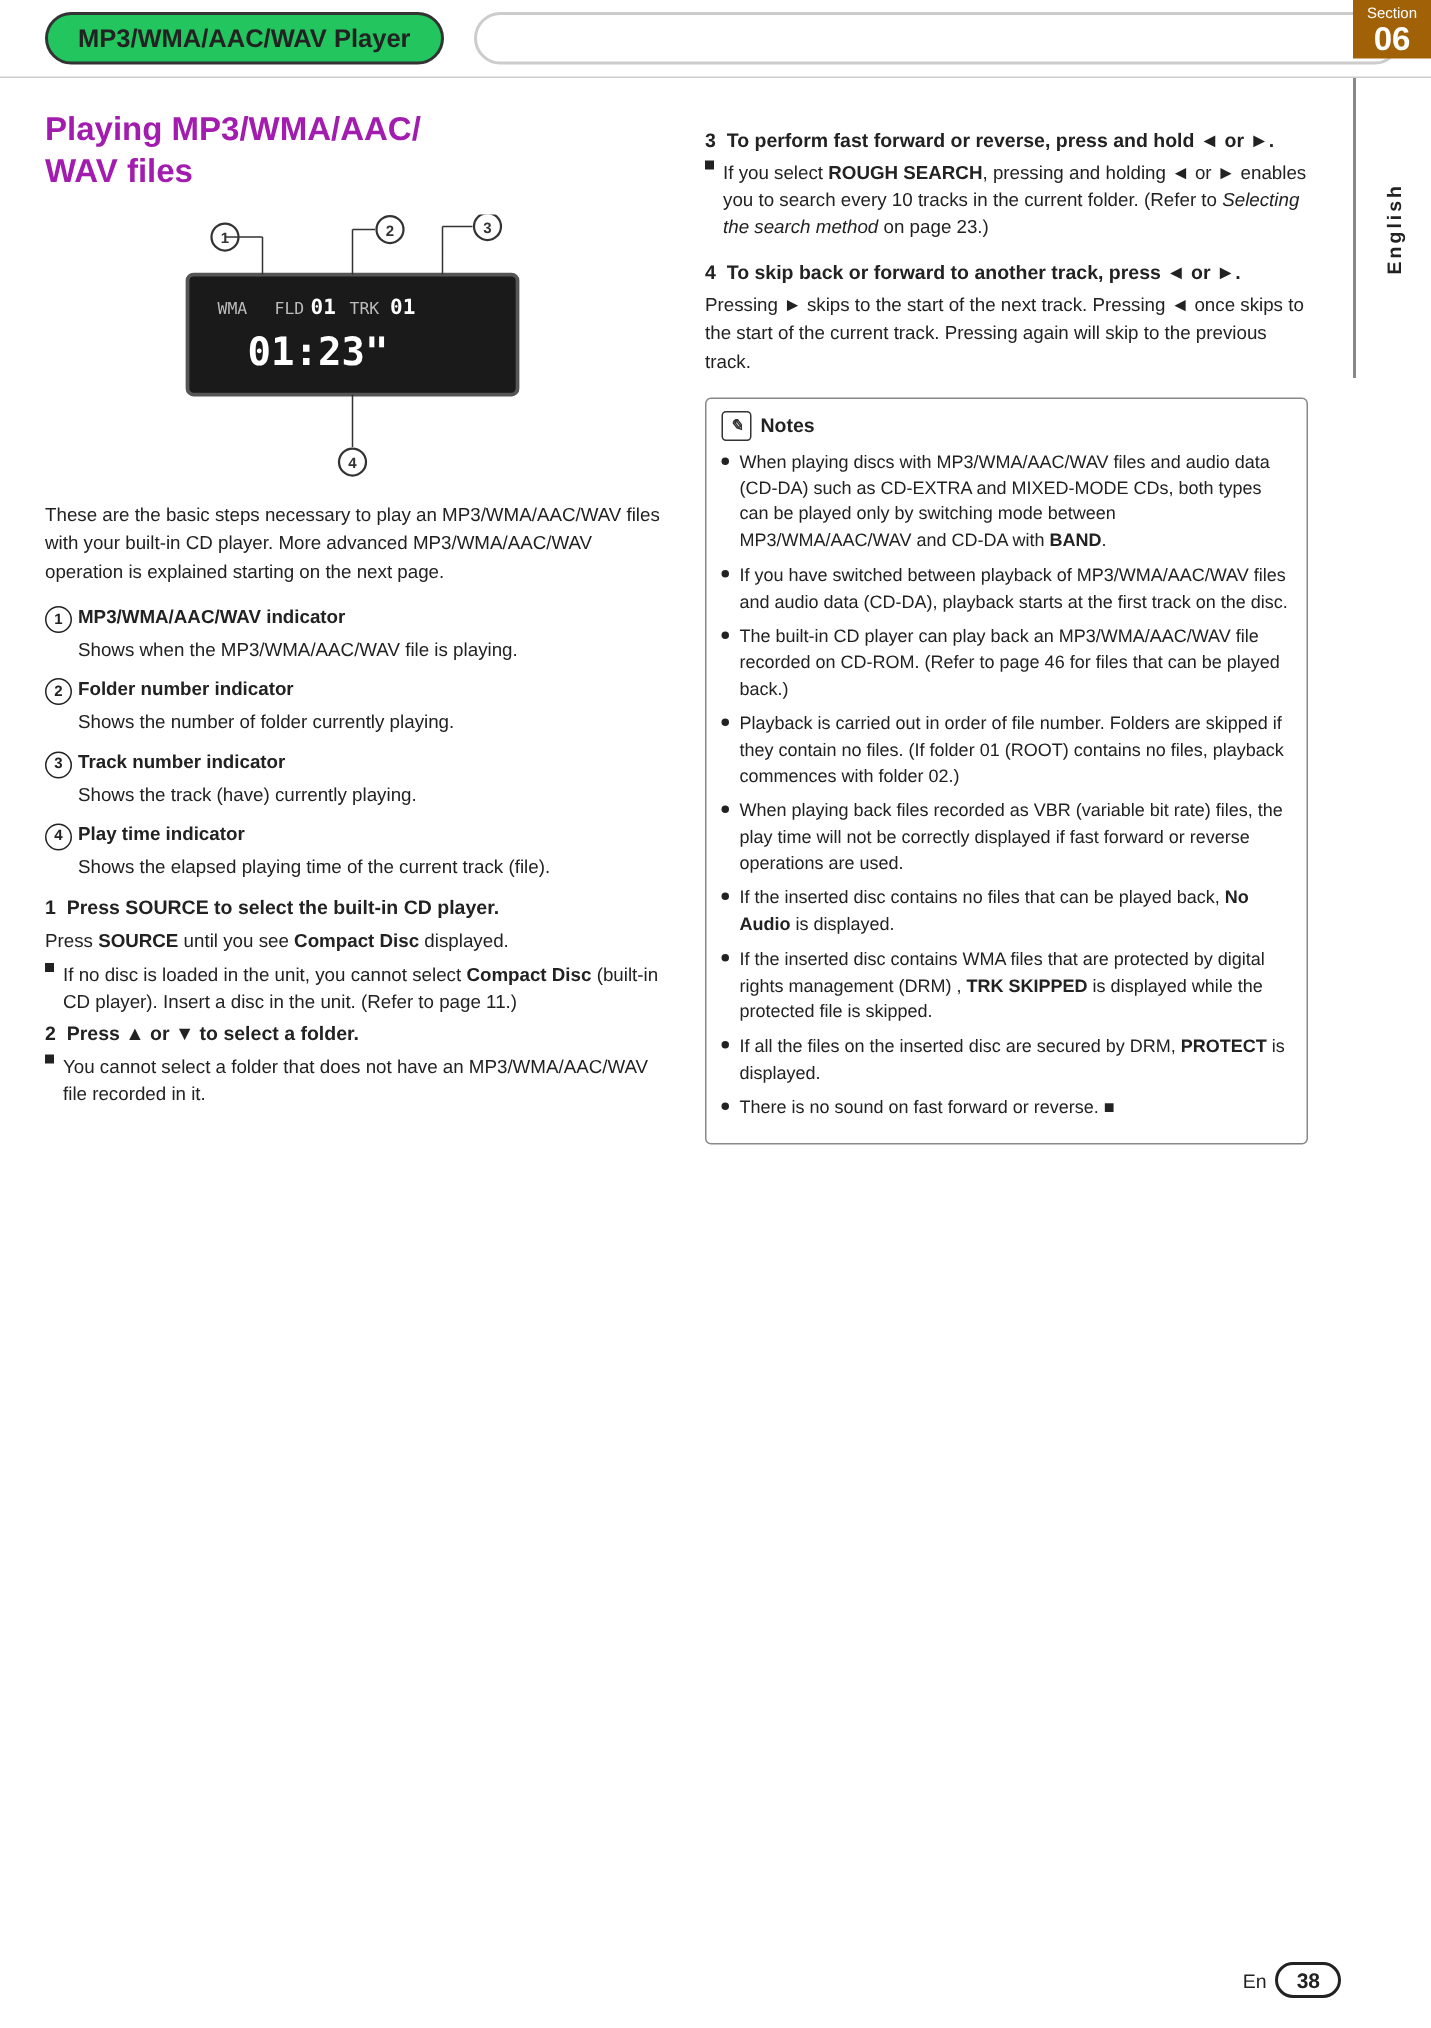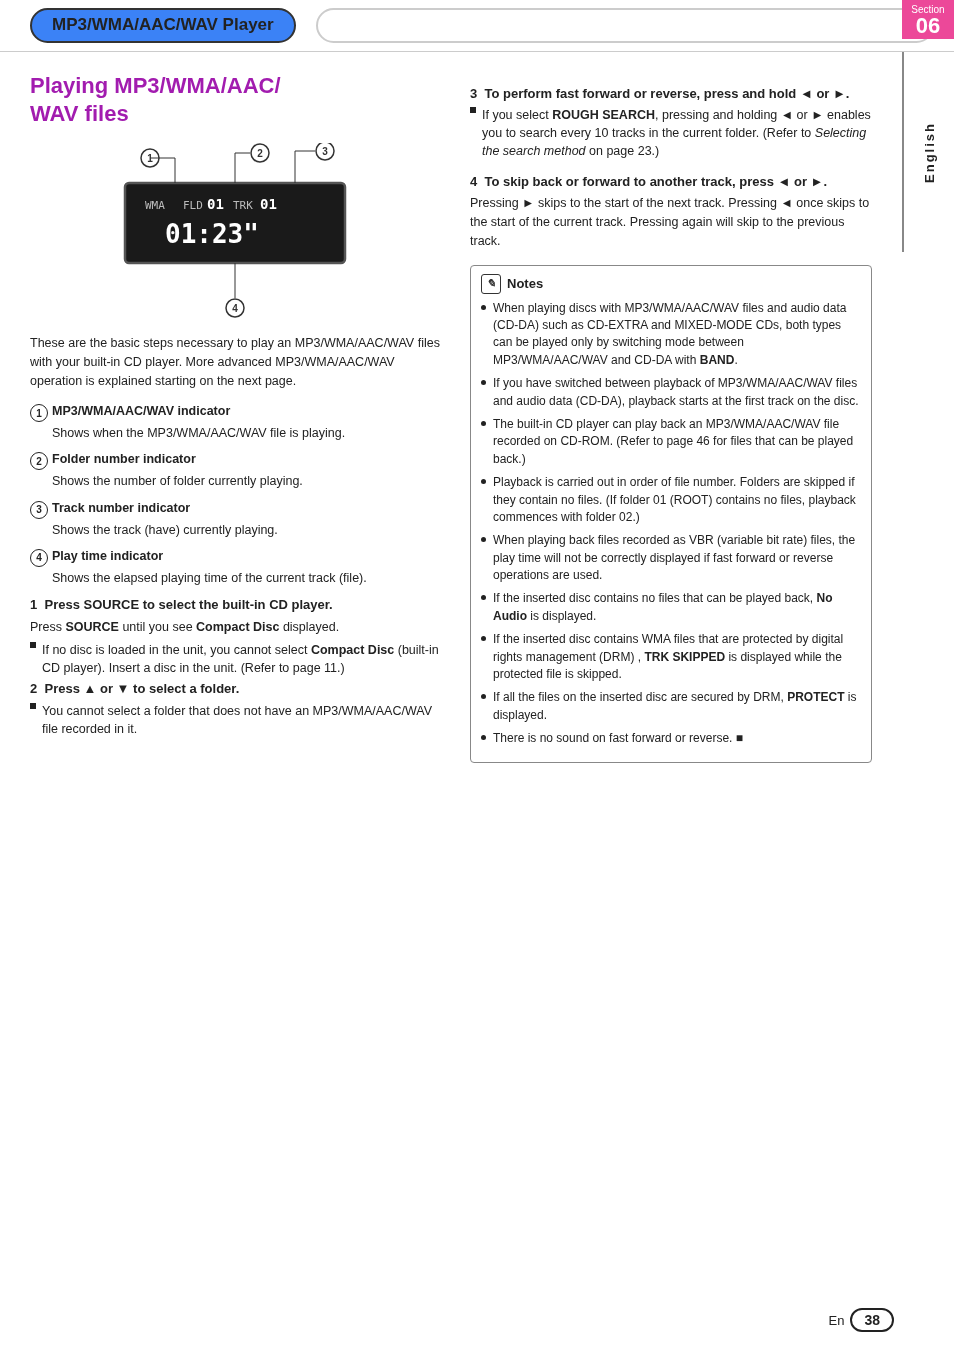--- a/index.html
+++ b/index.html
@@ -20,40 +20,40 @@
       border-bottom: 1px solid #ccc;
       height: 52px;
       position: relative;
     }
     .header-title-box {
       border: 2px solid #333;
       border-radius: 20px;
       padding: 6px 20px;
       margin: 8px 0 8px 30px;
       display: flex;
-      align-items: flex-end;
-      background: #3b82f6;
+      align-items: center;
+      background: #22c55e;
     }
     .header-title {
       font-size: 17px;
       font-weight: bold;
       color: #222;
     }
     .header-center {
       flex: 1;
       border: 2px solid #ccc;
       border-radius: 20px;
       margin: 8px 20px;
     }
     .section-badge {
       position: absolute;
       right: 0;
       top: 0;
       width: 52px;
-      background: #ec4899;
+      background: #a16207;
       color: #fff;
       text-align: center;
       font-size: 11px;
       padding: 4px 0 2px;
     }
     .section-badge .section-label {
       font-size: 10px;
       display: block;
     }
     .section-badge .section-num {

